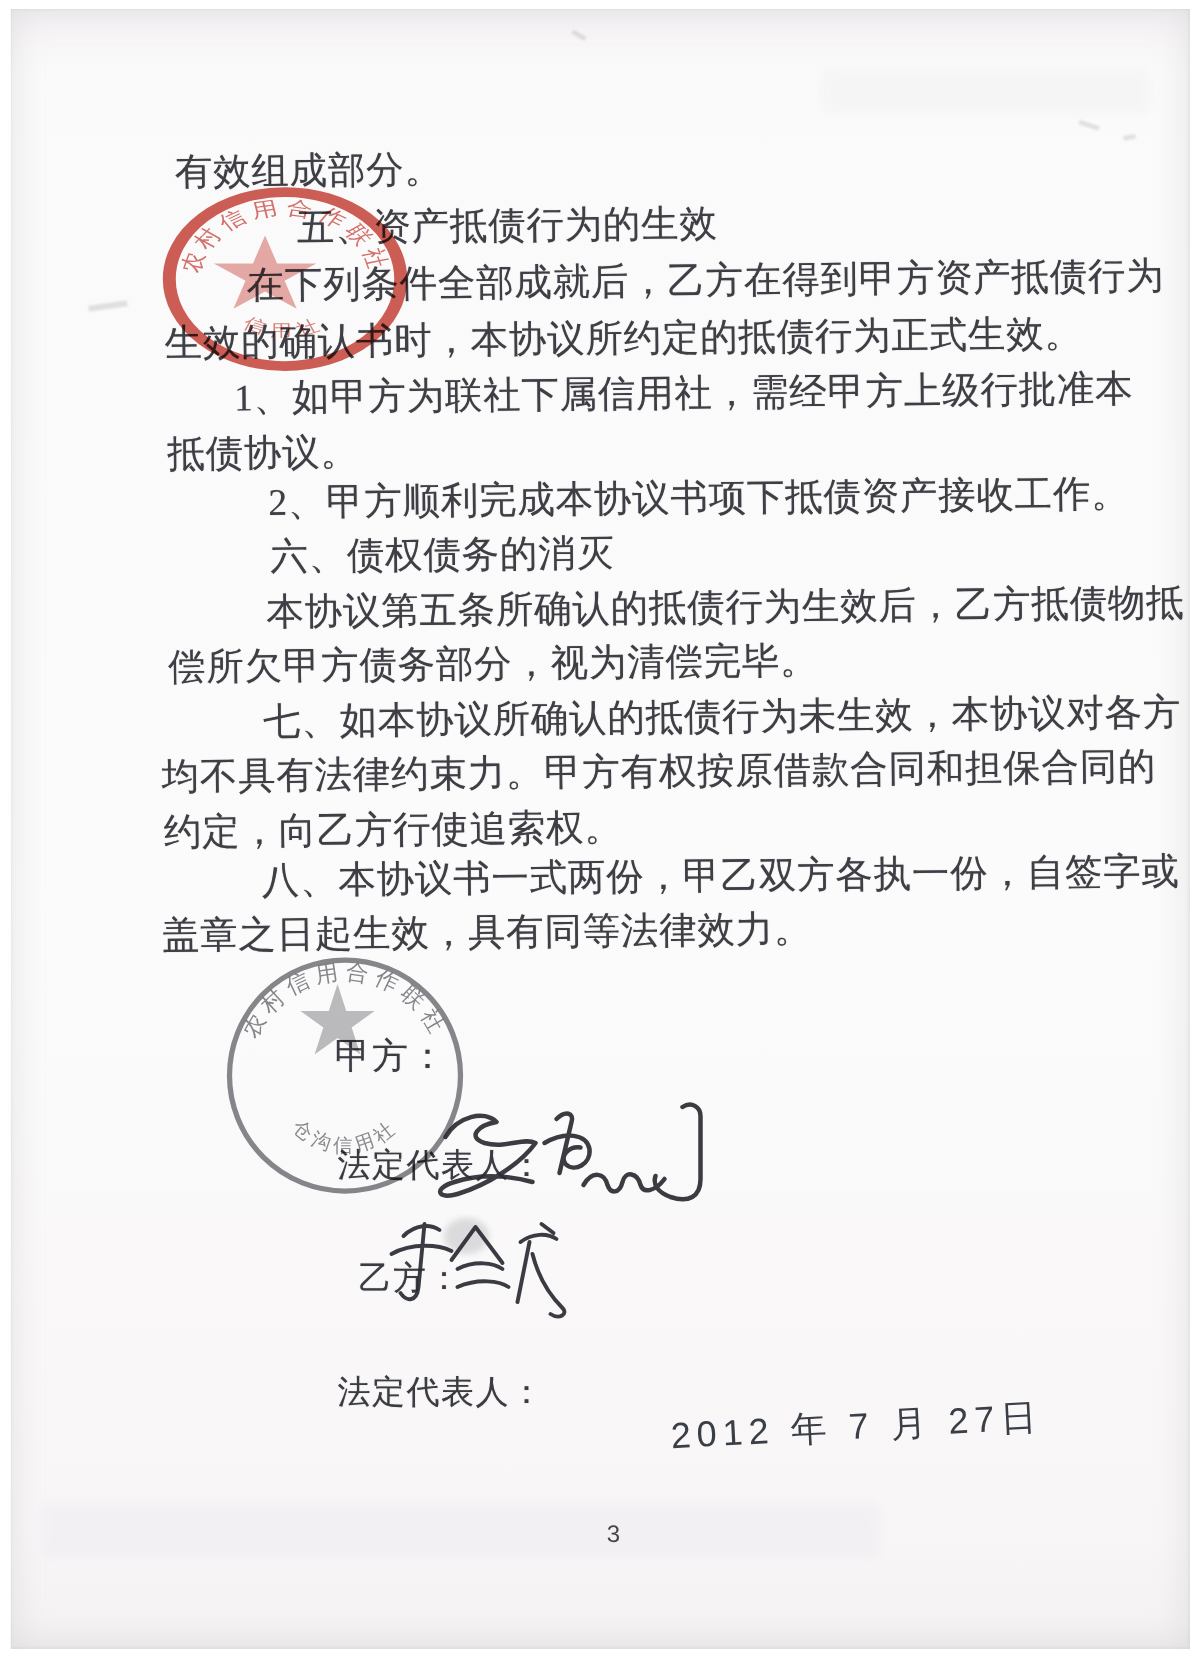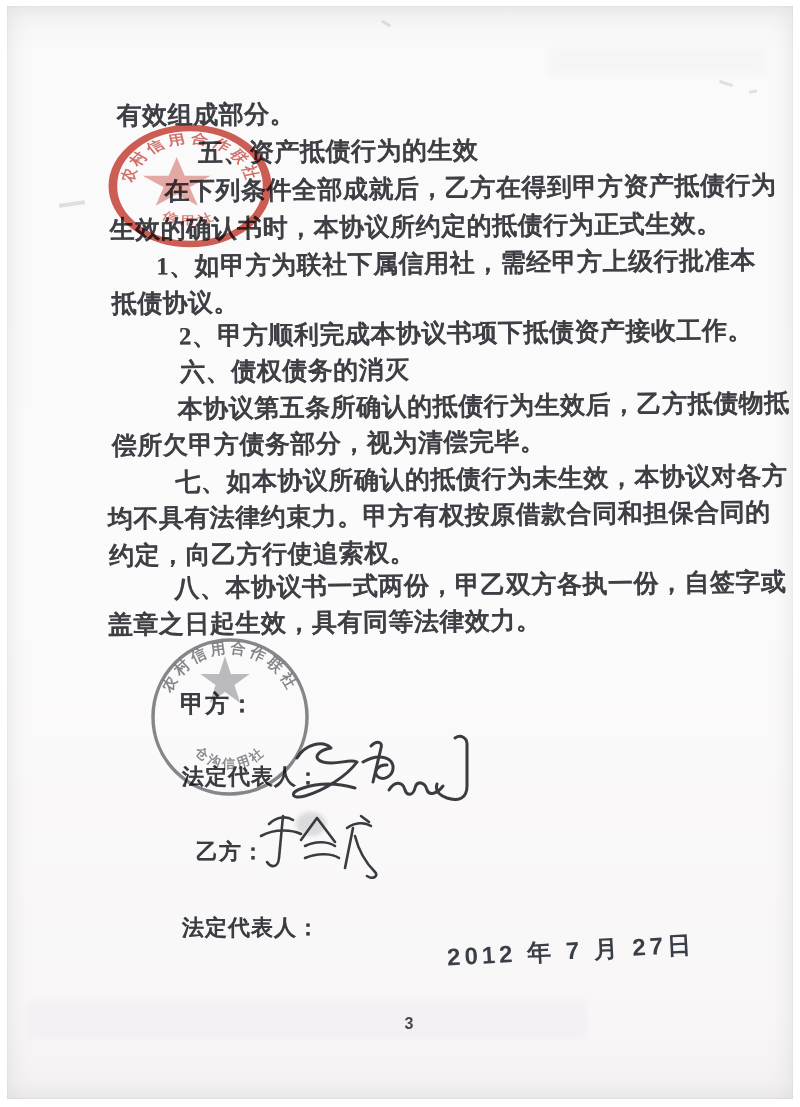--- a/index.html
+++ b/index.html
@@ -4,35 +4,34 @@
 <style>
   html,body{margin:0;padding:0;}
   body{
     width:800px;height:1107px;position:relative;background:#ffffff;overflow:hidden;
     font-family:"Liberation Serif", serif;
   }
   .scan{
     position:absolute;left:7px;top:6px;right:7px;bottom:8px;
     background:linear-gradient(180deg,#f5f3f5 0%,#fbfafa 4%,#fcfbfb 55%,#f8f6f7 93%,#f3f1f2 100%);
     box-shadow:inset 0 0 24px rgba(150,145,152,.22), inset 0 0 2px rgba(150,145,152,.25);
-    font-weight:bold;
   }
   .tint{position:absolute;background:#eceaf0;opacity:.45;border-radius:6px;filter:blur(3px);}
   .doc-lines{
     position:absolute;left:0;top:0;width:800px;height:700px;
     transform:rotate(-0.6deg);transform-origin:400px 340px;
   }
   .line{
     position:absolute;white-space:nowrap;
     font-size:25px;line-height:28px;letter-spacing:0.5px;
     color:#3e3e45;text-shadow:0 0 .6px rgba(62,62,69,.55);
   }
   .label{
     position:absolute;white-space:nowrap;font-size:22px;color:#3b3b42;
-    letter-spacing:1px;text-shadow:0 0 .6px rgba(62,62,69,.5);
+    letter-spacing:1px;text-shadow:0 0 .6px rgba(62,62,69,.5);margin-left:43px;
   }
   .label.big{font-size:24px;}
   .date{
     position:absolute;left:440px;top:929px;font-size:24px;color:#3a3e47;
     letter-spacing:4px;transform:rotate(-3deg);white-space:nowrap;
     font-family:"Liberation Sans", sans-serif;
   }
   .pagenum{
     position:absolute;left:392px;top:1009px;width:20px;text-align:center;
     font-size:16px;color:#45454c;font-family:"Liberation Sans", sans-serif;

